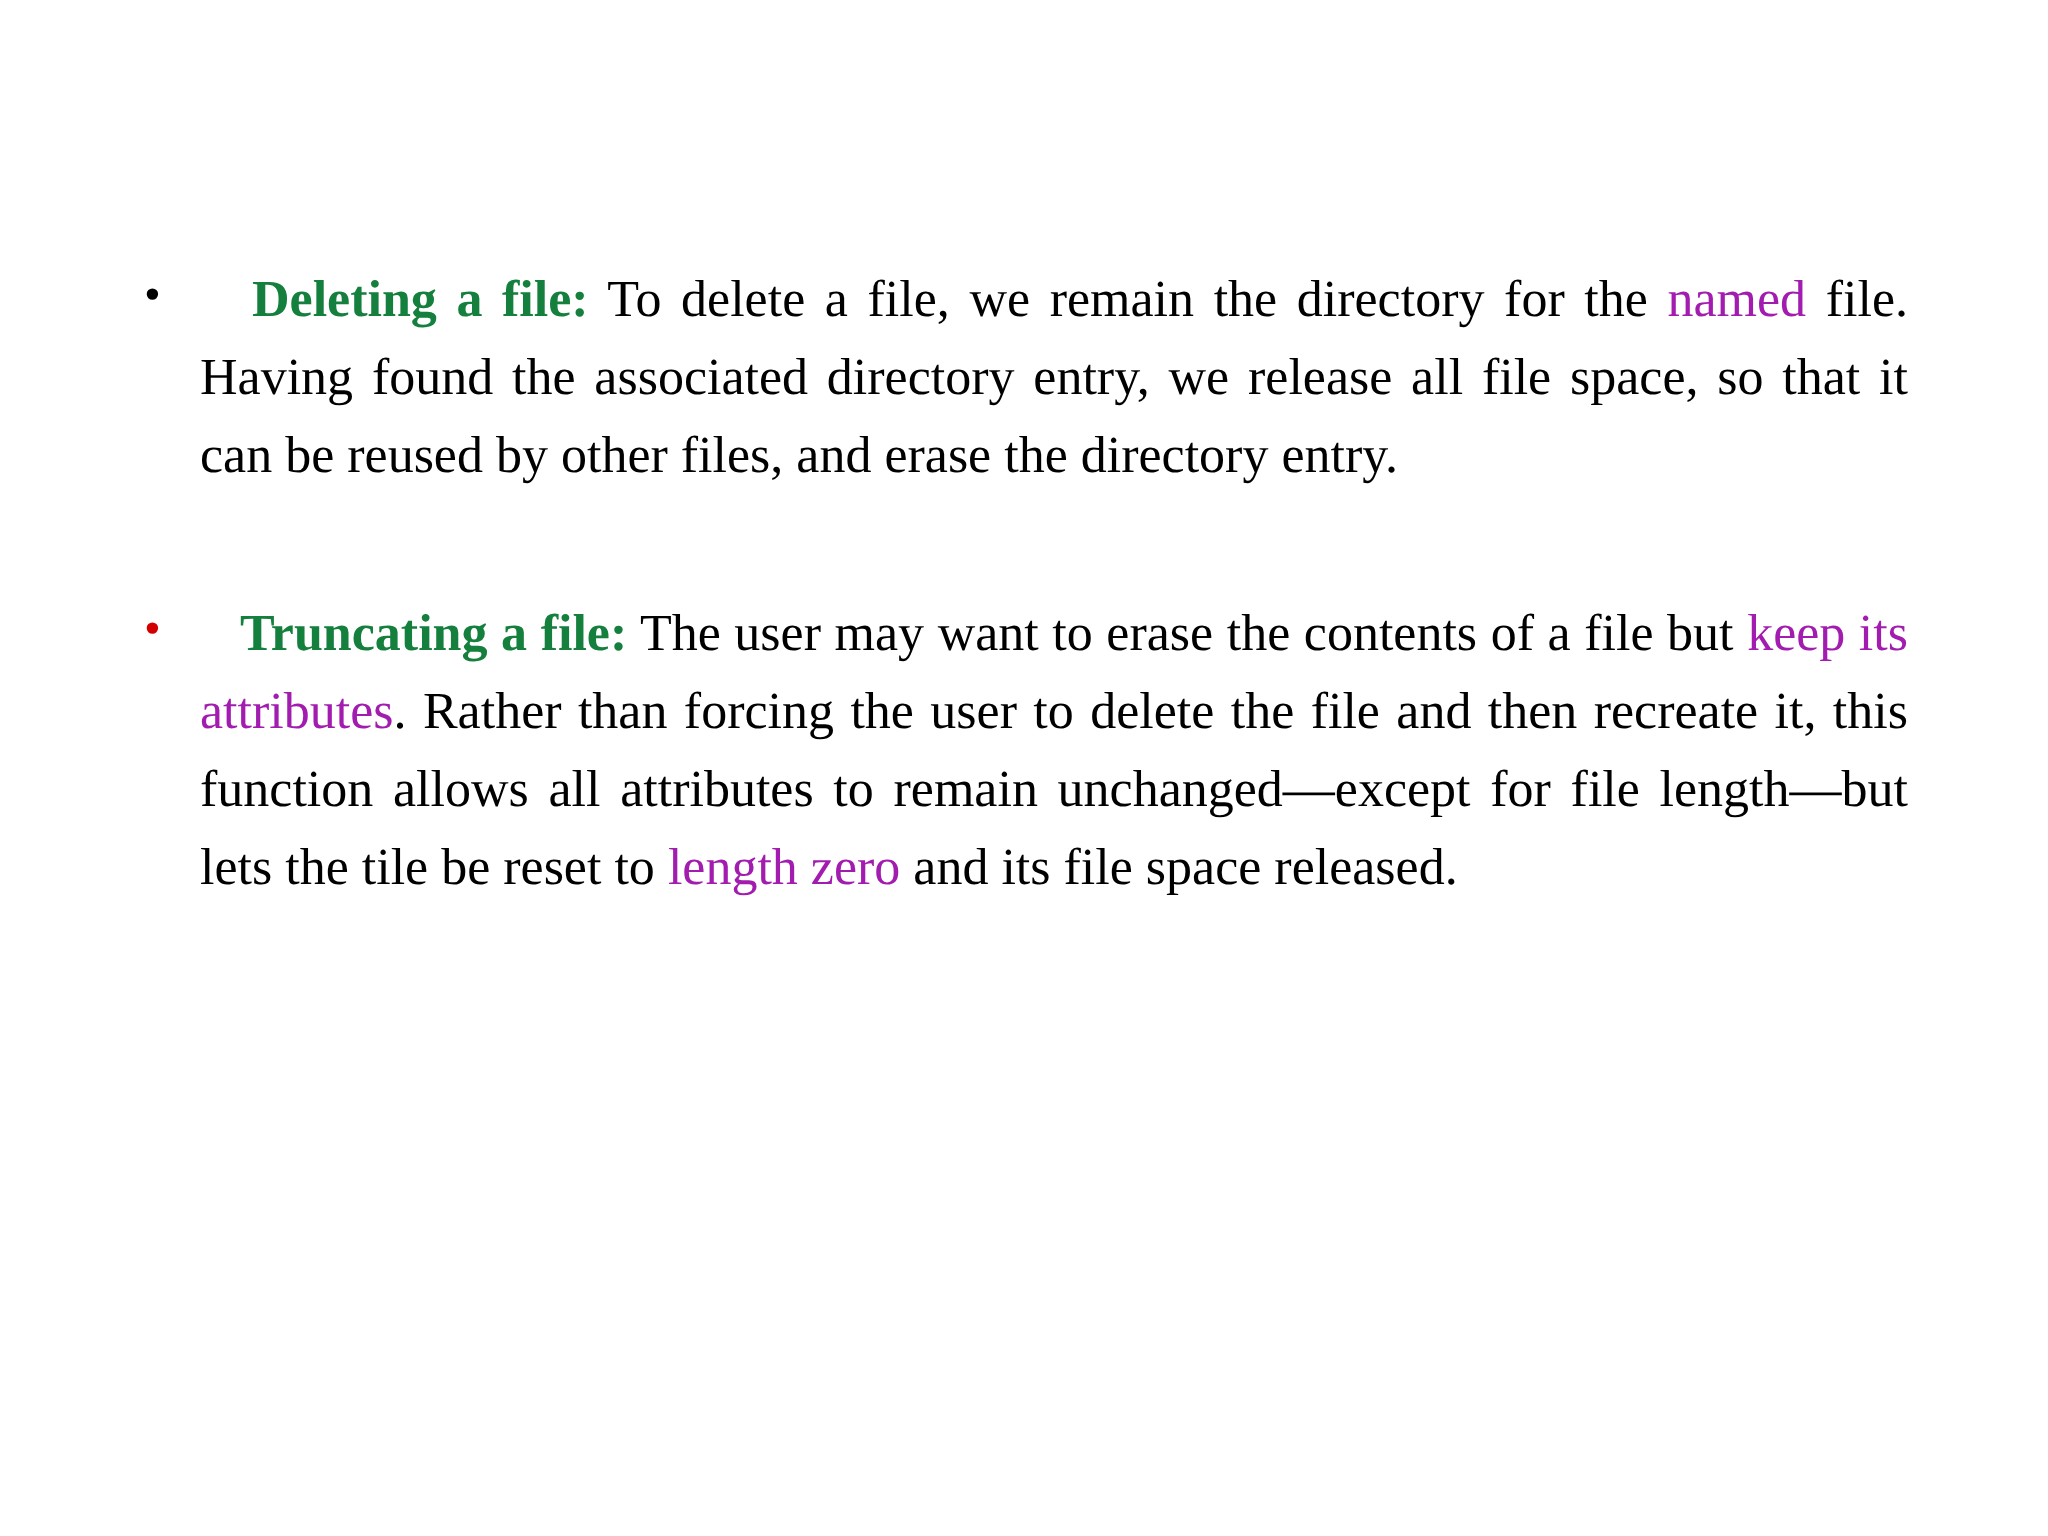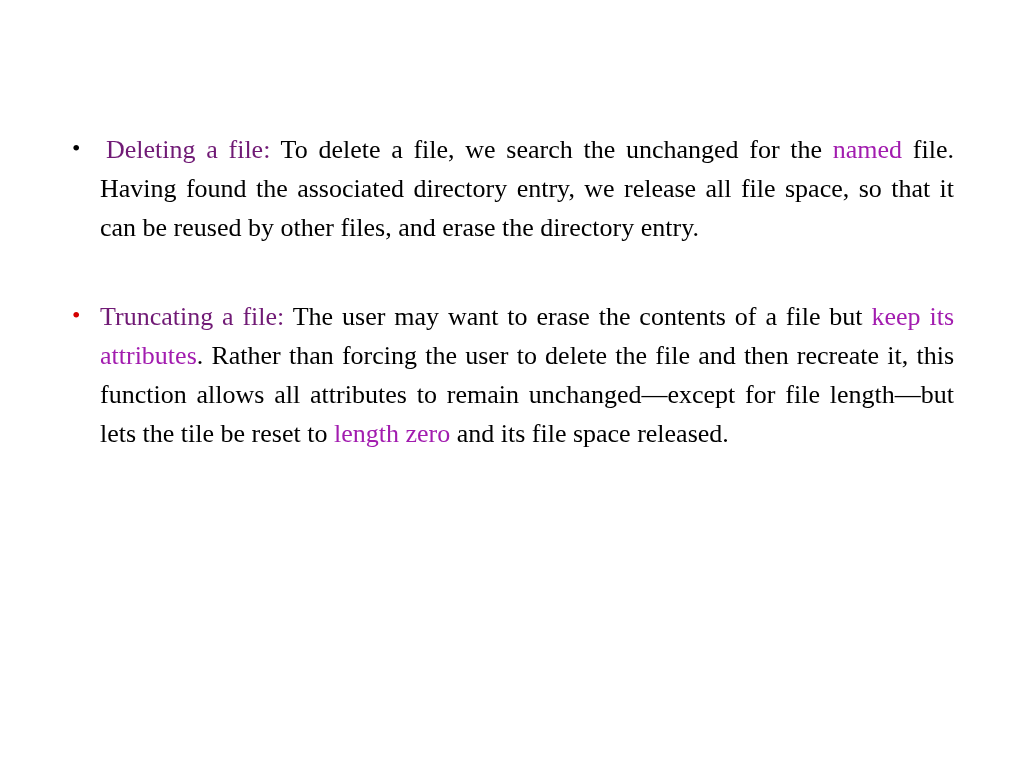--- a/index.html
+++ b/index.html
@@ -34,30 +34,31 @@
     color: var(--bullet-color);
     font-size: 24px;
   }
   li.red-bullet::before {
     color: #d40000;
   }
   li.black-bullet::before {
     color: #000000;
   }
   .heading {
-    font-weight: normal;
-    color: #701a75;
+    font-weight: bold;
+    color: #15803d;
+    margin-left: 20px;
   }
   .green {
     color: #a21caf;
   }
 </style>
 </head>
 <body>
 
 <ul>
   <li class="black-bullet">
-    <span style="margin-left:6px;"></span><span class="heading">Deleting a file:</span><span> To delete a file, we search the unchanged for the </span><span class="green">named</span><span> file. Having found the associated directory entry, we release all file space, so that it can be reused by other files, and erase the directory entry.</span>
+    <span style="margin-left:6px;"></span><span class="heading">Deleting a file:</span><span> To delete a file, we remain the directory for the </span><span class="green">named</span><span> file. Having found the associated directory entry, we release all file space, so that it can be reused by other files, and erase the directory entry.</span>
   </li>
   <li class="red-bullet">
     <span class="heading">Truncating a file:</span><span> The user may want to erase the contents of a file but </span><span class="green">keep its attributes</span><span>. Rather than forcing the user to delete the file and then recreate it, this function allows all attributes to remain unchanged—except for file length—but lets the tile be reset to </span><span class="green">length zero</span><span> and its file space released.</span>
   </li>
 </ul>
 
 </body></html>

